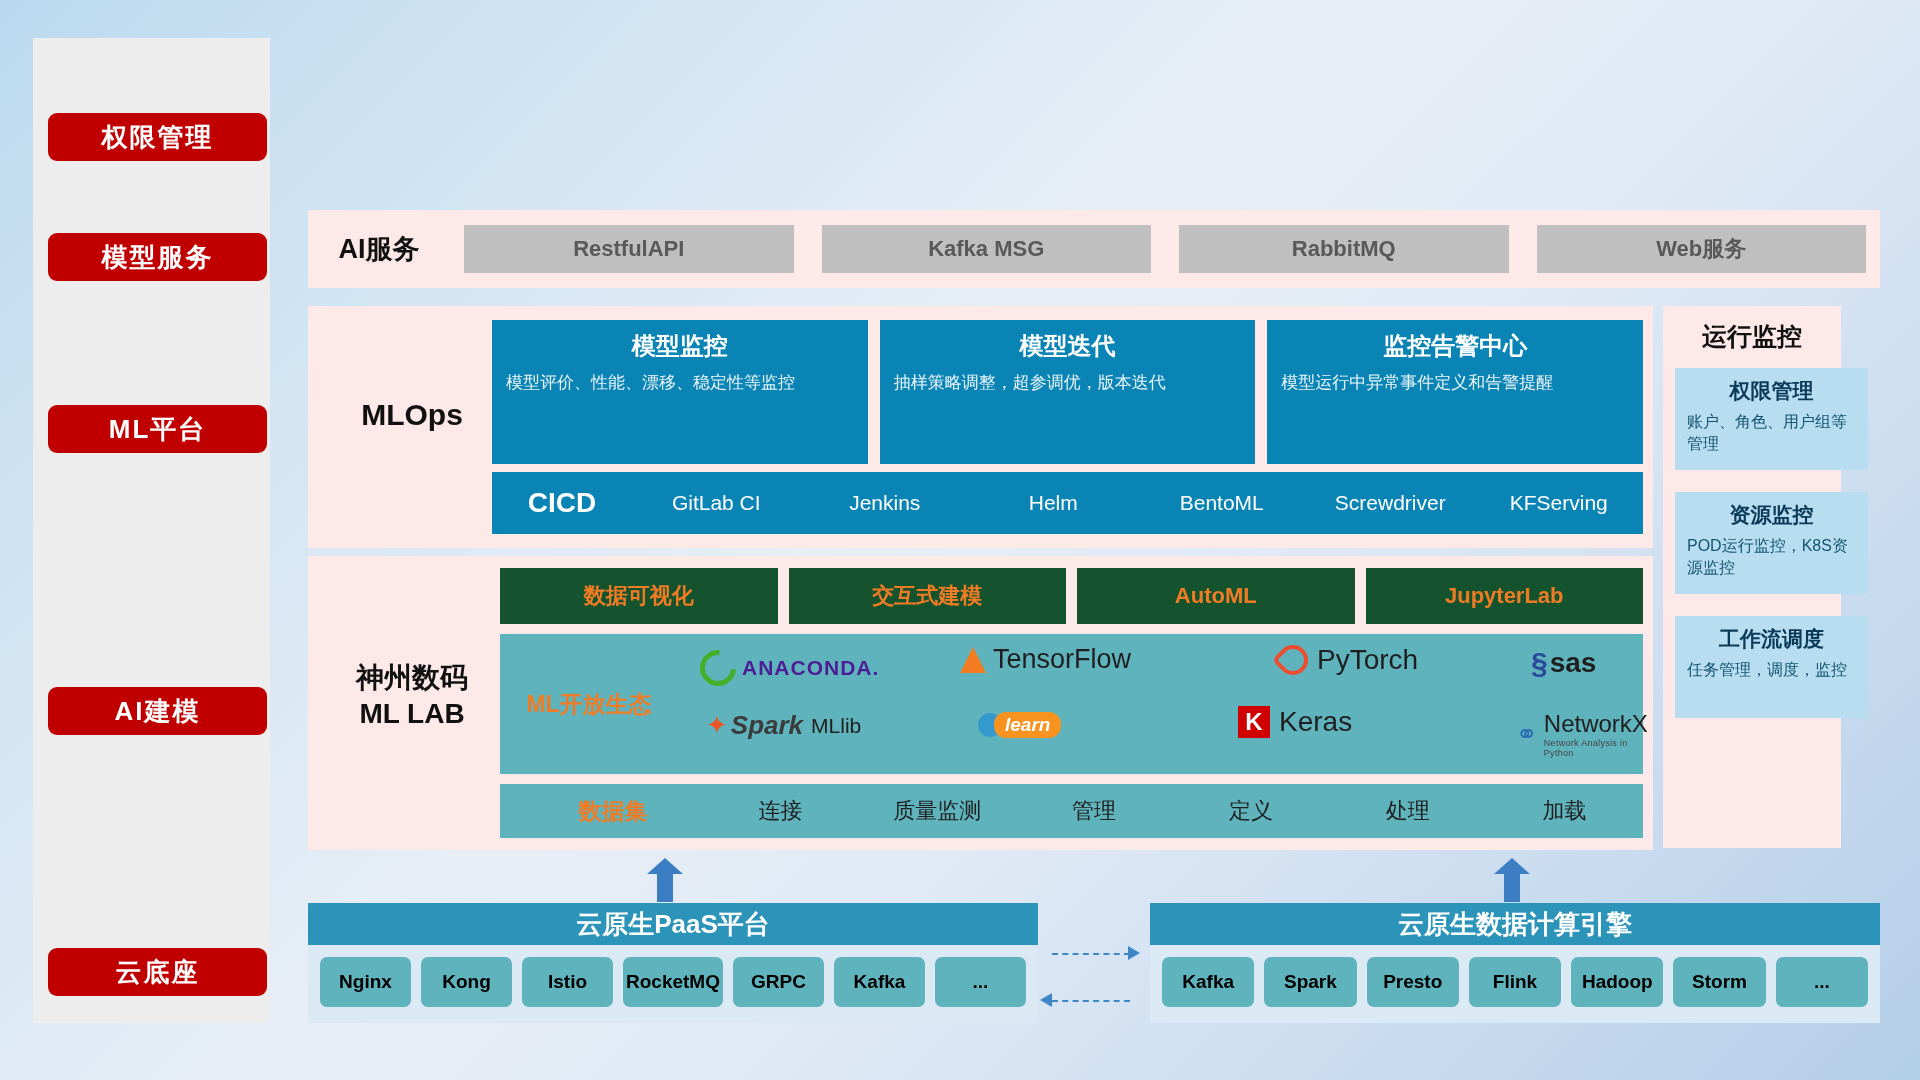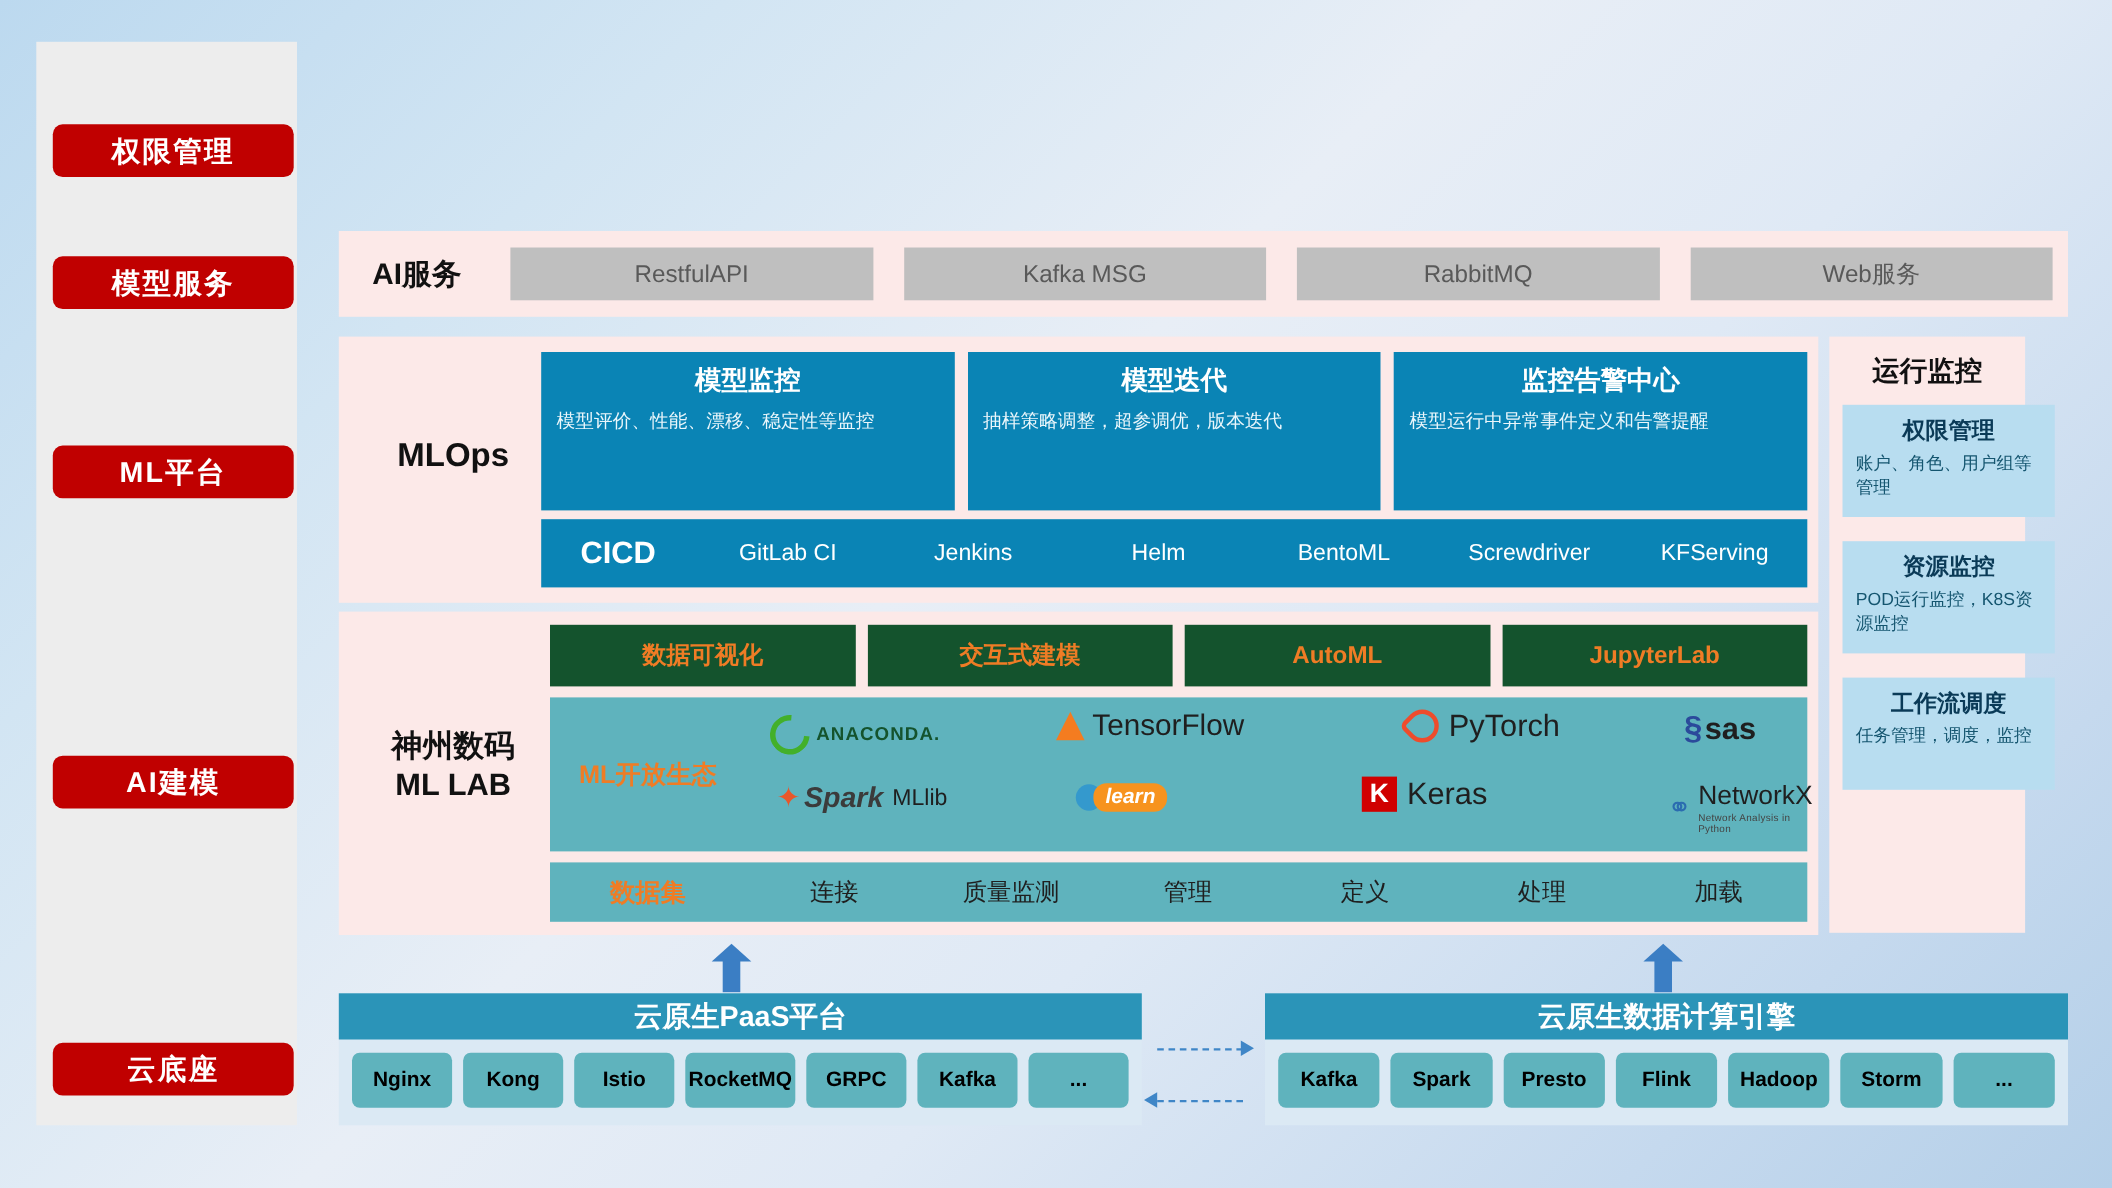--- a/index.html
+++ b/index.html
@@ -38,21 +38,21 @@
     width:120px;text-align:center;flex:none;
     font-size:27px;font-weight:bold;color:#1a1a1a;margin-left:22px;
   }
   .rowtext{font-size:26px;color:#6b6b6b;letter-spacing:.5px;}
 
   
   .band2{left:308px;top:210px;width:1572px;height:78px;display:flex;align-items:center;}
   .ai-label{width:142px;text-align:center;flex:none;font-size:27px;font-weight:bold;color:#111;}
   .svc{
     flex:1;margin:0 14px;height:48px;background:#bfbfbf;color:#595959;
-    font-size:22px;font-weight:normal;display:flex;align-items:center;justify-content:center;
+    font-size:22px;font-weight:bold;display:flex;align-items:center;justify-content:center;
   }
 
   
   .band3{left:308px;top:306px;width:1345px;height:242px;}
   .mlops-label{
     position:absolute;left:24px;top:92px;width:160px;text-align:center;
     font-size:30px;font-weight:bold;color:#111;
   }
   .ops-row{position:absolute;left:184px;top:14px;right:10px;height:144px;display:flex;gap:12px;}
   .ops-card{
@@ -97,21 +97,21 @@
     position:absolute;left:192px;top:78px;right:10px;height:140px;background:#5fb3bd;
     display:flex;align-items:center;
   }
   .eco .head{width:178px;flex:none;text-align:center;color:#ef7c25;font-size:23px;font-weight:bold;}
   .logos{flex:1;height:100%;position:relative;}
   .logo{position:absolute;display:flex;align-items:center;color:#222;}
   .dsrow{
     position:absolute;left:192px;top:228px;right:10px;height:54px;background:#5fb3bd;
     display:flex;align-items:center;
   }
-  .dsrow .head{width:178px;flex:none;text-align:center;color:#ef7c25;font-size:23px;font-weight:bold;}
+  .dsrow .head{width:178px;flex:none;text-align:center;color:#ef7c25;font-size:23px;font-weight:bold;padding-left:24px;}
   .dsrow .it{flex:1;text-align:center;font-size:22px;color:#1f1f1f;}
 
   
   .cloudbox{position:absolute;background:#dbe9f4;}
   .cb-left{left:308px;top:903px;width:730px;height:120px;}
   .cb-right{left:1150px;top:903px;width:730px;height:120px;}
   .cb-head{
     height:42px;background:#2b94b8;color:#fff;font-size:26px;font-weight:bold;
     display:flex;align-items:center;justify-content:center;
   }
@@ -138,21 +138,21 @@
   .d2{left:1052px;top:1000px;width:78px;}
   .dhead{position:absolute;width:0;height:0;}
   .dh-r{left:1128px;top:946px;border-top:7px solid transparent;border-bottom:7px solid transparent;border-left:12px solid #3f86c7;}
   .dh-l{left:1040px;top:993px;border-top:7px solid transparent;border-bottom:7px solid transparent;border-right:12px solid #3f86c7;}
 
   
   .anaconda .ring{
     width:26px;height:26px;border:5px solid #43b02a;border-radius:50%;
     border-right-color:transparent;transform:rotate(-40deg);margin-right:6px;
   }
-  .anaconda .txt{color:#14532d;font-size:17px;font-weight:bold;letter-spacing:1px;}
+  .anaconda .txt{color:#4c1d95;font-size:21px;font-weight:bold;letter-spacing:1px;}
   .tf .mark{
     width:0;height:0;border-left:13px solid transparent;border-right:13px solid transparent;
     border-bottom:26px solid #f47c20;margin-right:7px;
   }
   .tf .txt{font-size:27px;color:#1f1f1f;}
   .pt .mark{
     width:22px;height:22px;border:4px solid #ee4c2c;border-radius:50% 50% 50% 6px;
     transform:rotate(45deg);margin-right:9px;
   }
   .pt .txt{font-size:28px;color:#1f1f1f;}

